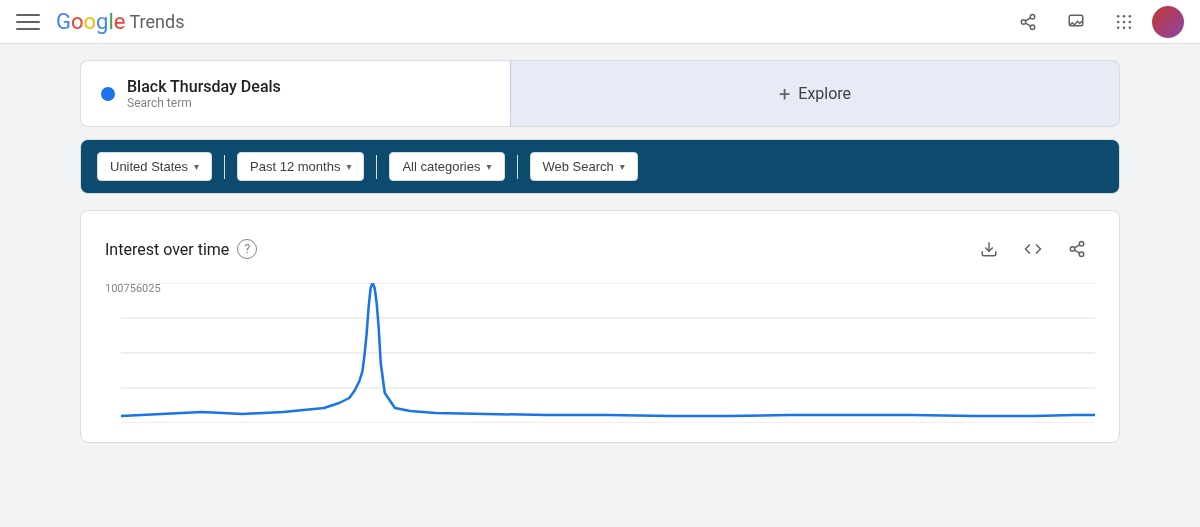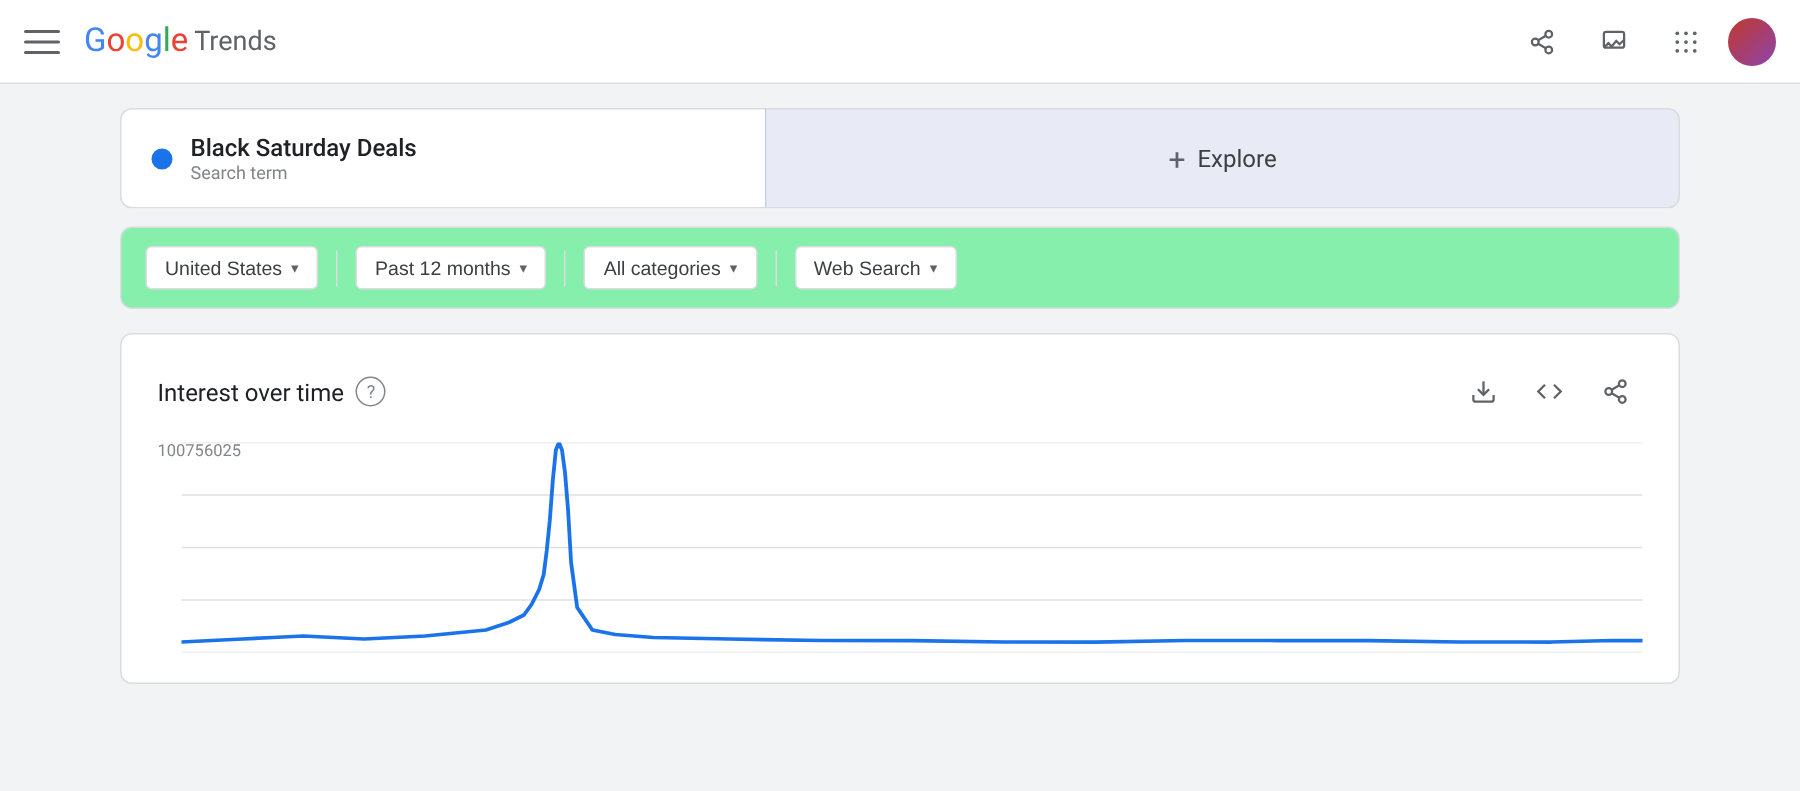--- a/index.html
+++ b/index.html
@@ -13,21 +13,21 @@
       color: #202124;
     }
 
     
     .header {
       background: #fff;
       border-bottom: 1px solid #e0e0e0;
       display: flex;
       align-items: center;
       padding: 0 16px;
-      height: 56px;
+      height: 44px;
     }
     .header-left {
       display: flex;
       align-items: center;
       gap: 8px;
     }
     .hamburger-icon {
       width: 24px; height: 24px;
       display: flex; flex-direction: column; justify-content: center; gap: 5px;
       cursor: pointer;
@@ -141,21 +141,21 @@
       cursor: pointer;
       border: 1px solid #dadce0;
       border-left: 1px solid #c5cae9;
     }
     .compare-plus {
       font-size: 20px; color: #5f6368;
     }
 
     
     .filters {
-      background: #86efac;
+      background: #0c4a6e;
       border-radius: 8px;
       padding: 12px 16px;
       display: flex; align-items: center; gap: 12px;
       border: 1px solid #dadce0;
       margin-bottom: 16px;
     }
     .filter-btn {
       display: flex; align-items: center; gap: 6px;
       padding: 6px 12px;
       border: 1px solid #dadce0;
@@ -276,21 +276,21 @@
     <div class="avatar"></div>
   </div>
 </header>
 
 <main class="main">
 
   <div class="search-area">
     <div class="search-term-box">
       <div class="term-dot"></div>
       <div class="term-info">
-        <div class="term-name">Black Saturday Deals</div>
+        <div class="term-name">Black Thursday Deals</div>
         <div class="term-type">Search term</div>
       </div>
     </div>
     <div class="compare-box">
       <span class="compare-plus">+</span>
       <span>Explore</span>
     </div>
   </div>
 
   <div class="filters">

